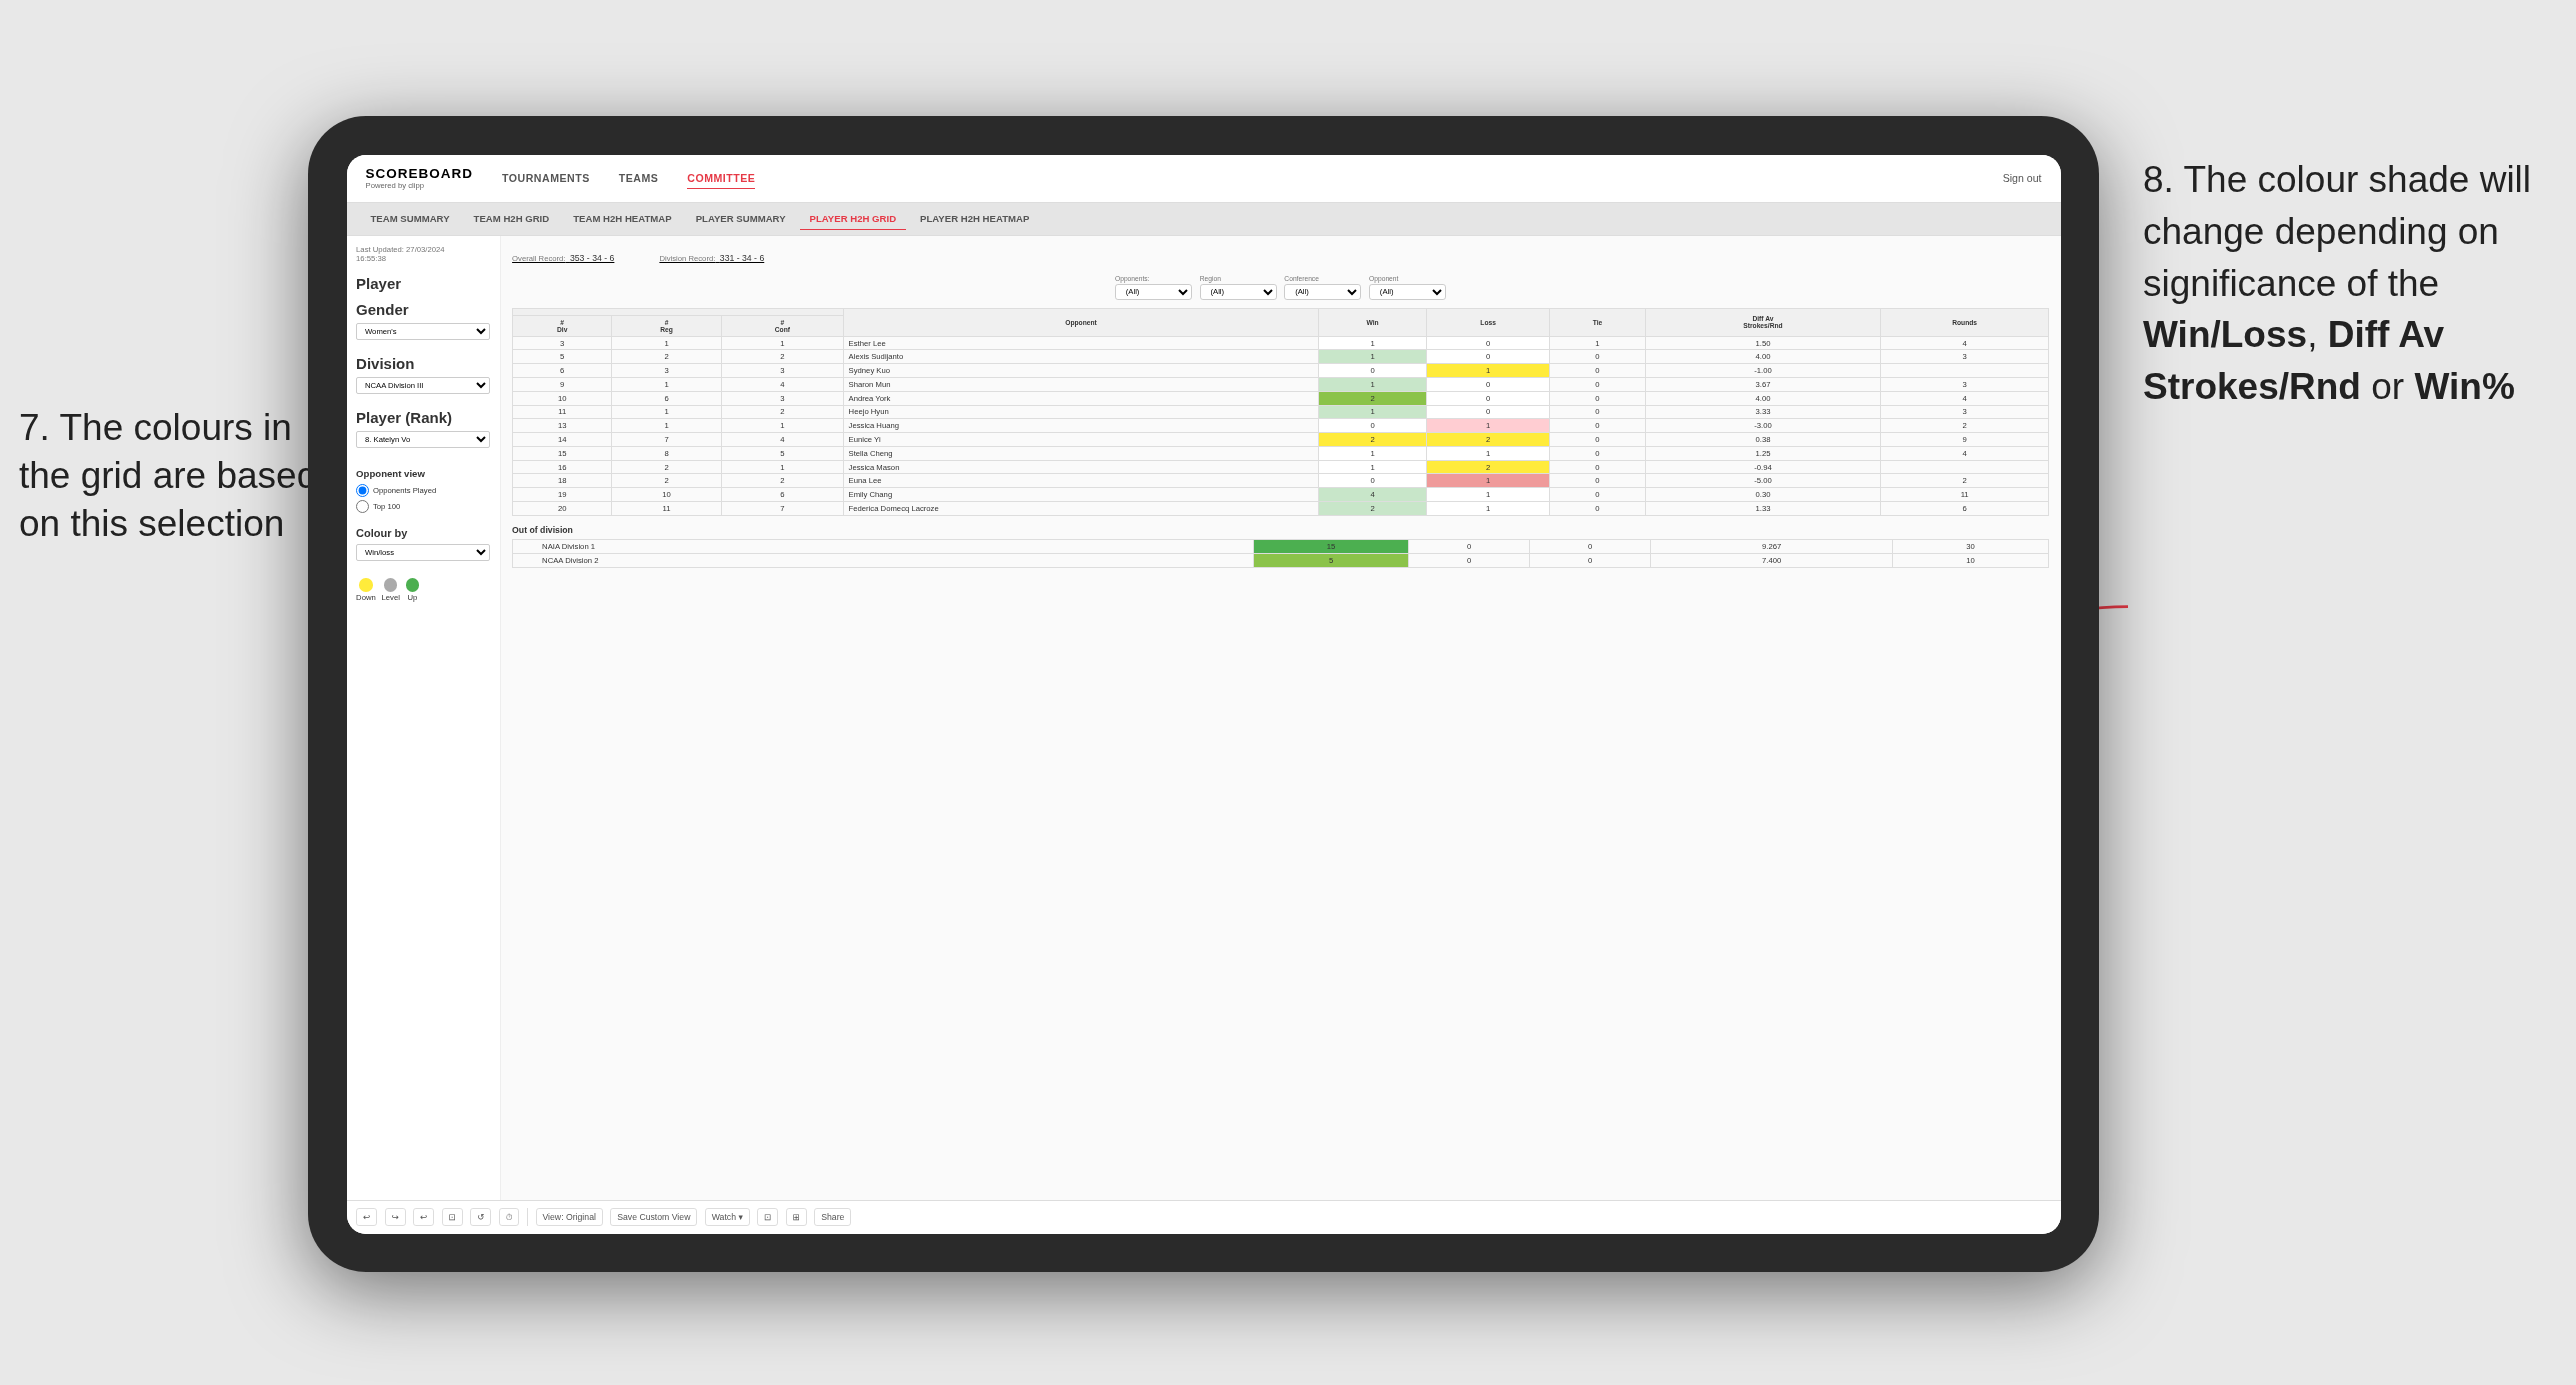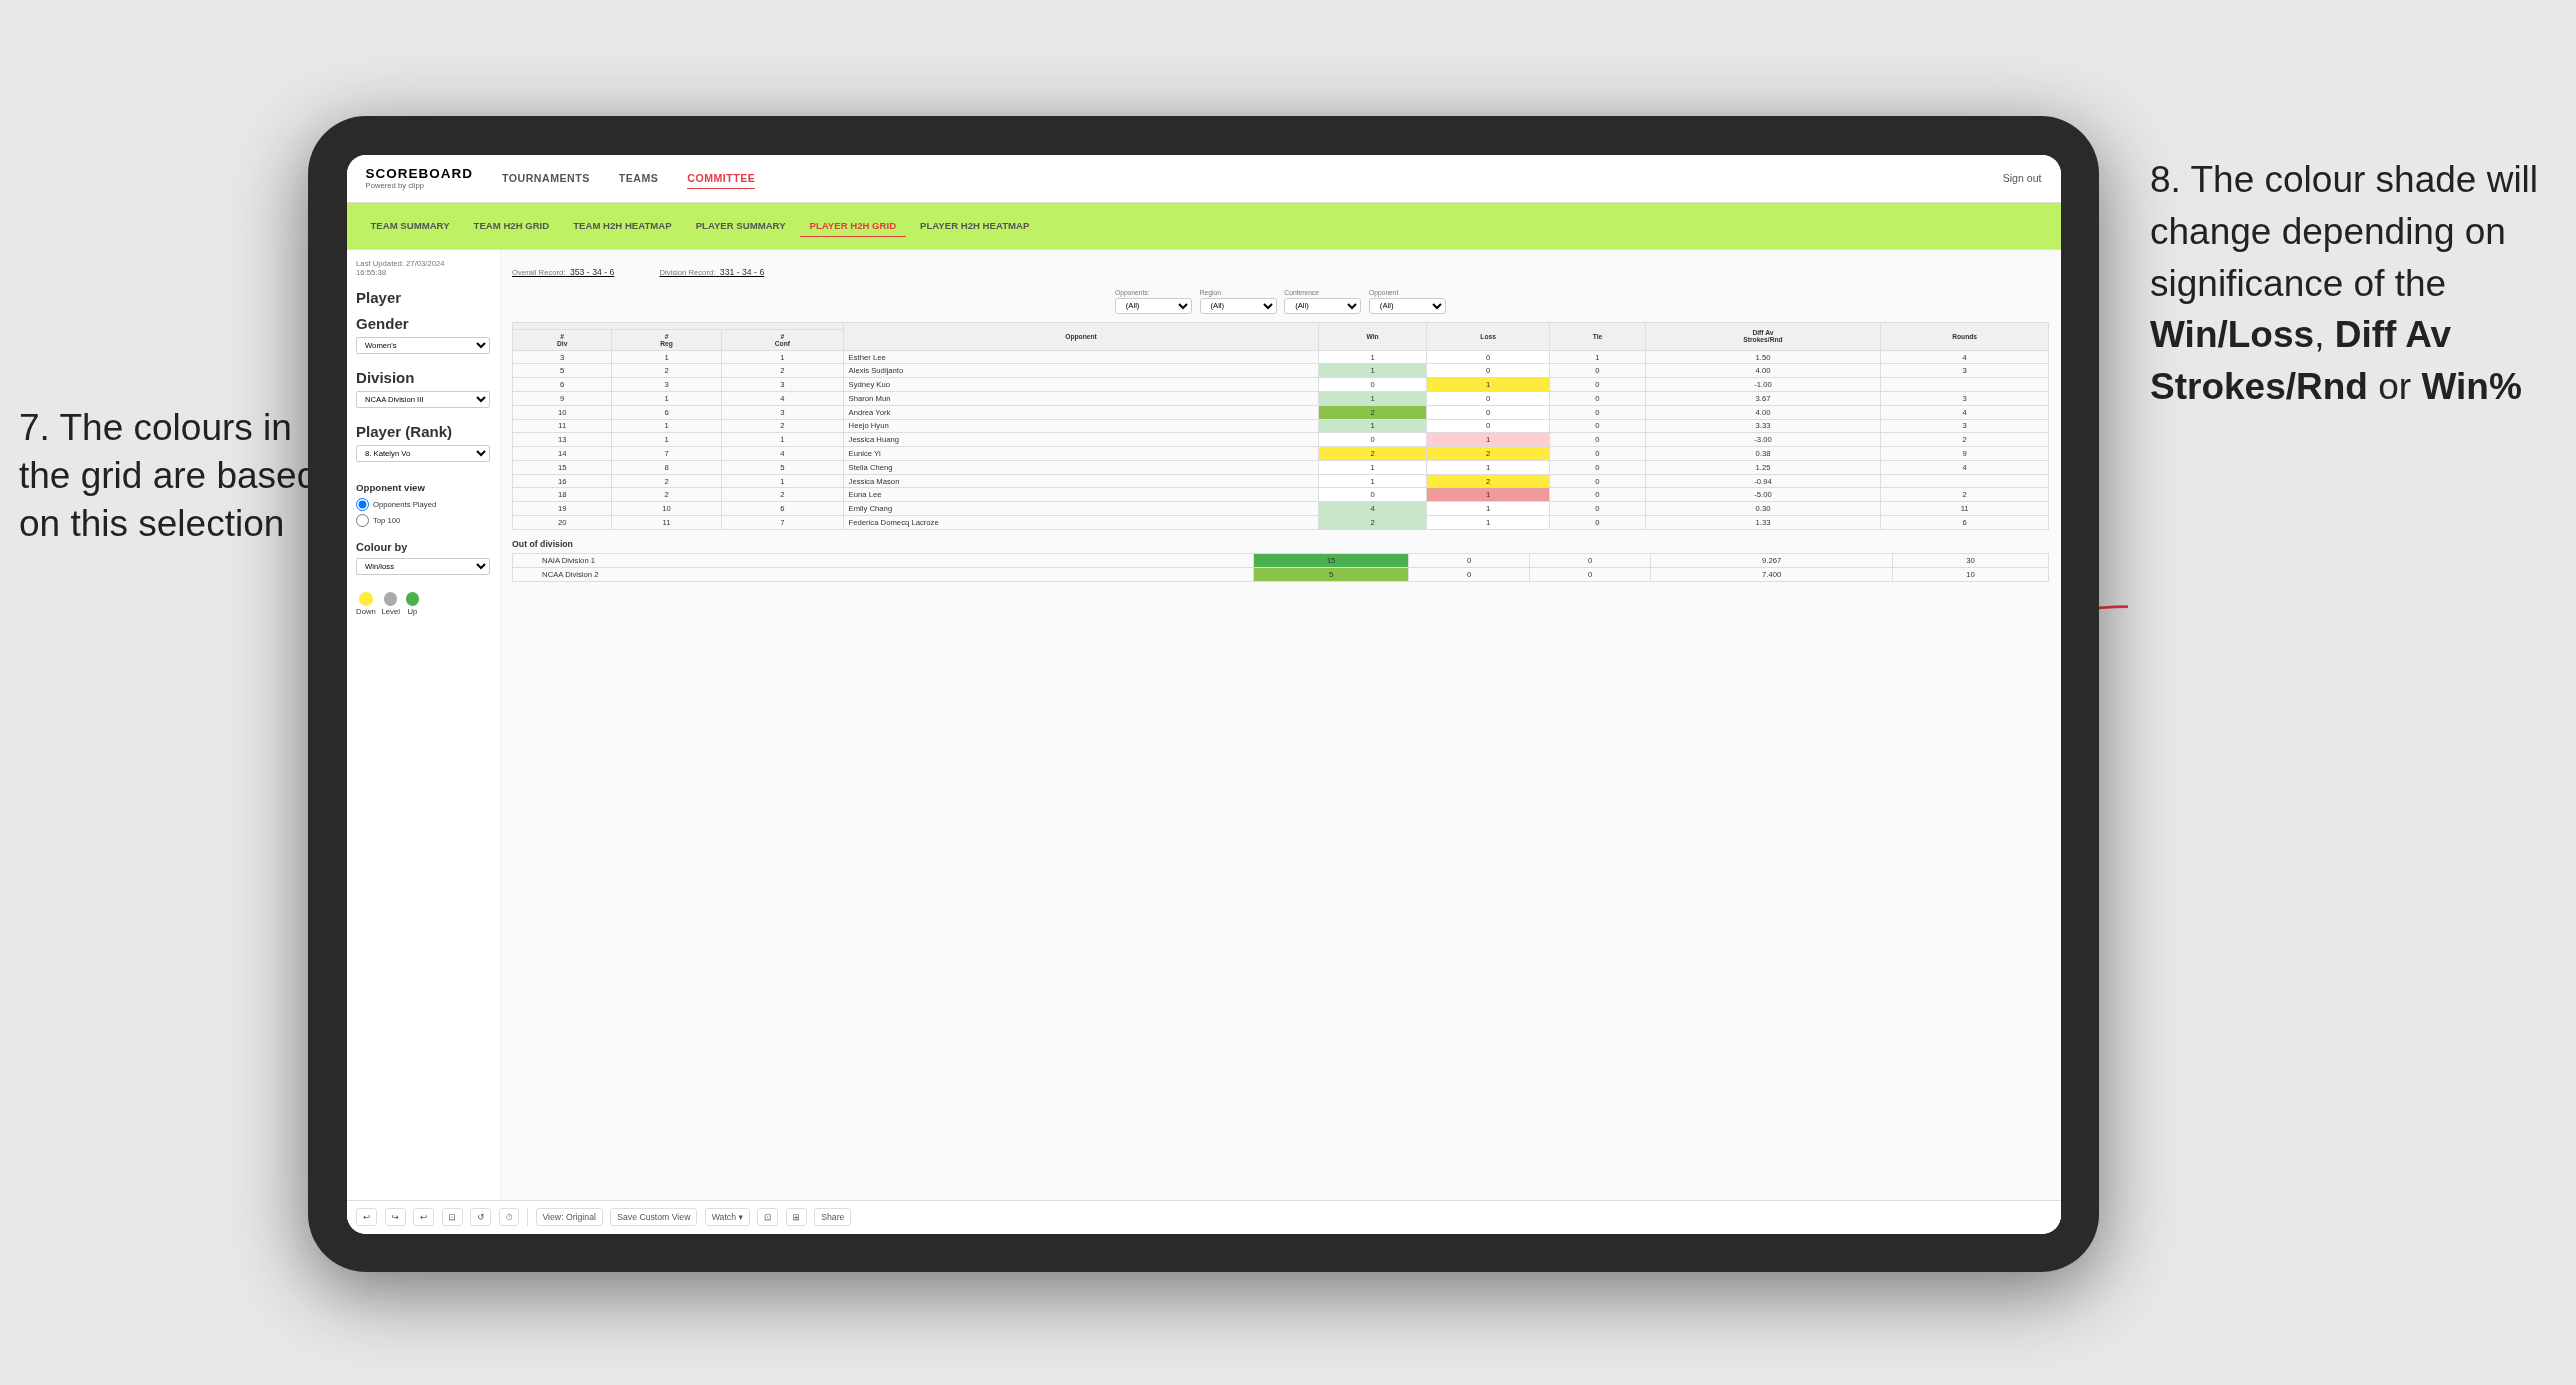--- a/index.html
+++ b/index.html
@@ -18,21 +18,21 @@
       top: 404px;
       width: 327px;
       font-size: 37px;
       font-weight: 400;
       color: #222;
       line-height: 1.3;
     }
 
     .annotation-right {
       position: absolute;
-      right: 22px;
+      right: 29px;
       top: 154px;
       width: 404px;
       font-size: 37px;
       font-weight: 400;
       color: #222;
       line-height: 1.4;
     }
 
     .annotation-right strong {
       font-weight: 900;
@@ -112,26 +112,26 @@
       border-bottom: 1.9px solid #e63946;
     }
 
     .nav-right {
       font-size: 10.6px;
       color: #555;
     }
 
     
     .sub-nav {
-      background: #bef264;
+      background: #e5e5e5;
       border-bottom: 1px solid #ddd;
       display: flex;
       gap: 4.8px;
       padding: 0 14.4px;
-      height: 47px;
+      height: 33px;
       align-items: center;
       flex-shrink: 0;
     }
 
     .sub-nav-item {
       font-size: 9.6px;
       font-weight: 600;
       color: #555;
       padding: 5.8px 9.6px;
       cursor: pointer;

